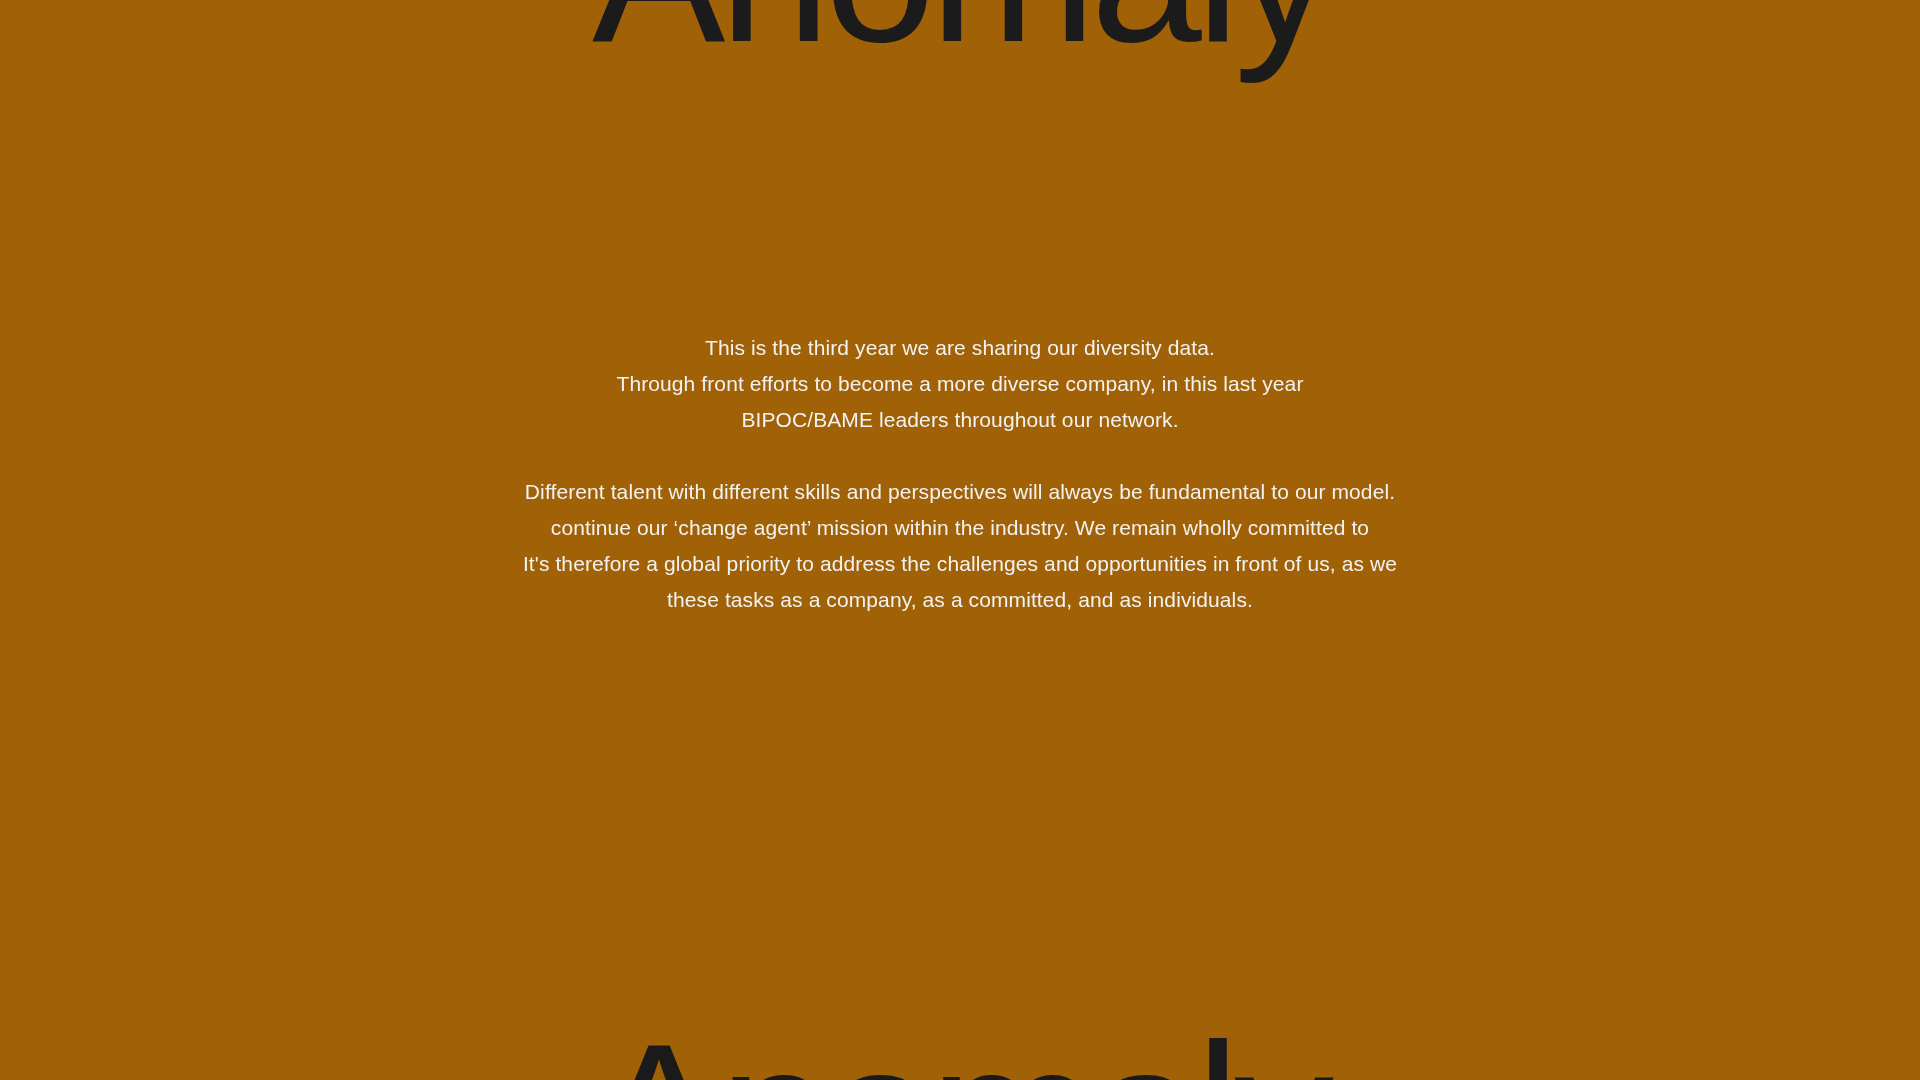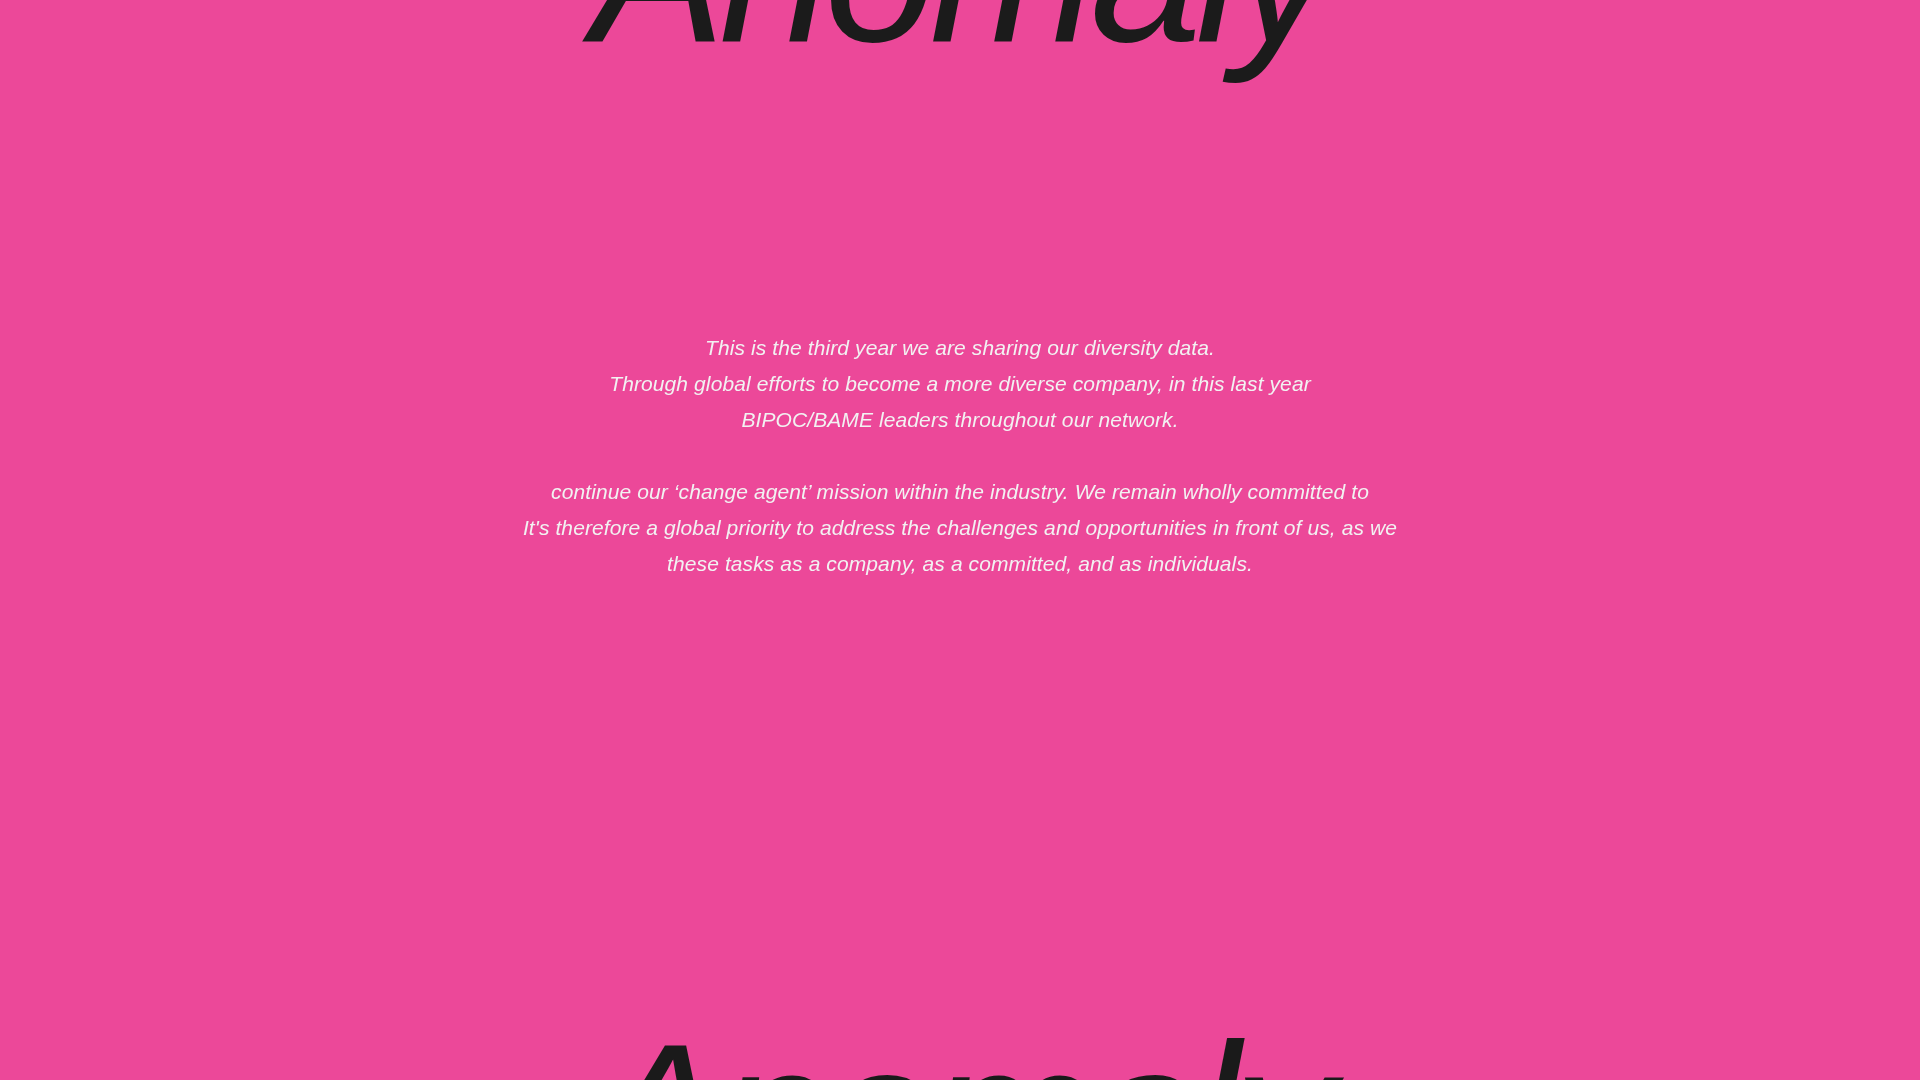--- a/index.html
+++ b/index.html
@@ -15,23 +15,22 @@
     color: #ffffff;
     position: relative;
   }
 
   .page {
     position: absolute;
     left: 0;
     top: 0;
     width: 1920px;
     height: 1080px;
-    background: #ec4899;
+    background: #a16207;
     overflow: hidden;
-    font-style: italic;
   }
 
   
   .watermark {
     position: absolute;
     left: 0;
     width: 1920px;
     text-align: center;
     font-family: "Liberation Sans", sans-serif;
     font-weight: 500;
@@ -91,25 +90,26 @@
 <body>
 
 <div class="page">
 
   <div class="watermark watermark-top">Anomaly</div>
 
   <div class="content">
 
     <p class="para narrow">
       <span class="line">This is the third year we are sharing our diversity data.</span>
-      <span class="line">Through global efforts to become a more diverse company, in this last year</span>
+      <span class="line">Through front efforts to become a more diverse company, in this last year</span>
       <span class="line">BIPOC/BAME leaders throughout our network.</span>
     </p>
 
     <p class="para wide">
+      <span class="line">Different talent with different skills and perspectives will always be fundamental to our model.</span>
       <span class="line">continue our ‘change agent’ mission within the industry. We remain wholly committed to</span>
       <span class="line">It's therefore a global priority to address the challenges and opportunities in front of us, as we</span>
       <span class="line">these tasks as a company, as a committed, and as individuals.</span>
     </p>
 
 
   </div>
 
   <div class="watermark watermark-bottom">Anomaly</div>
 

